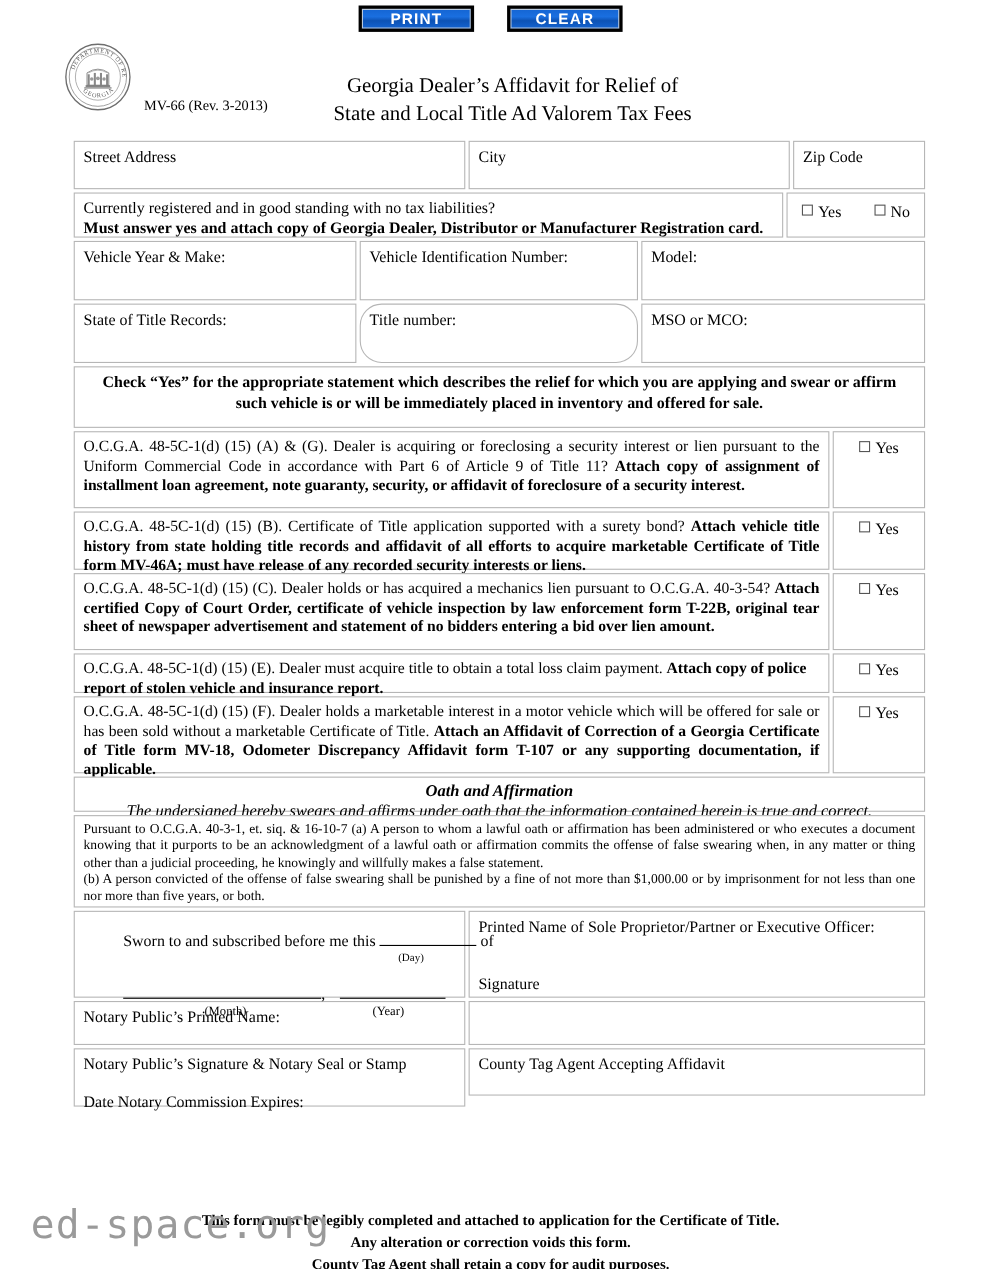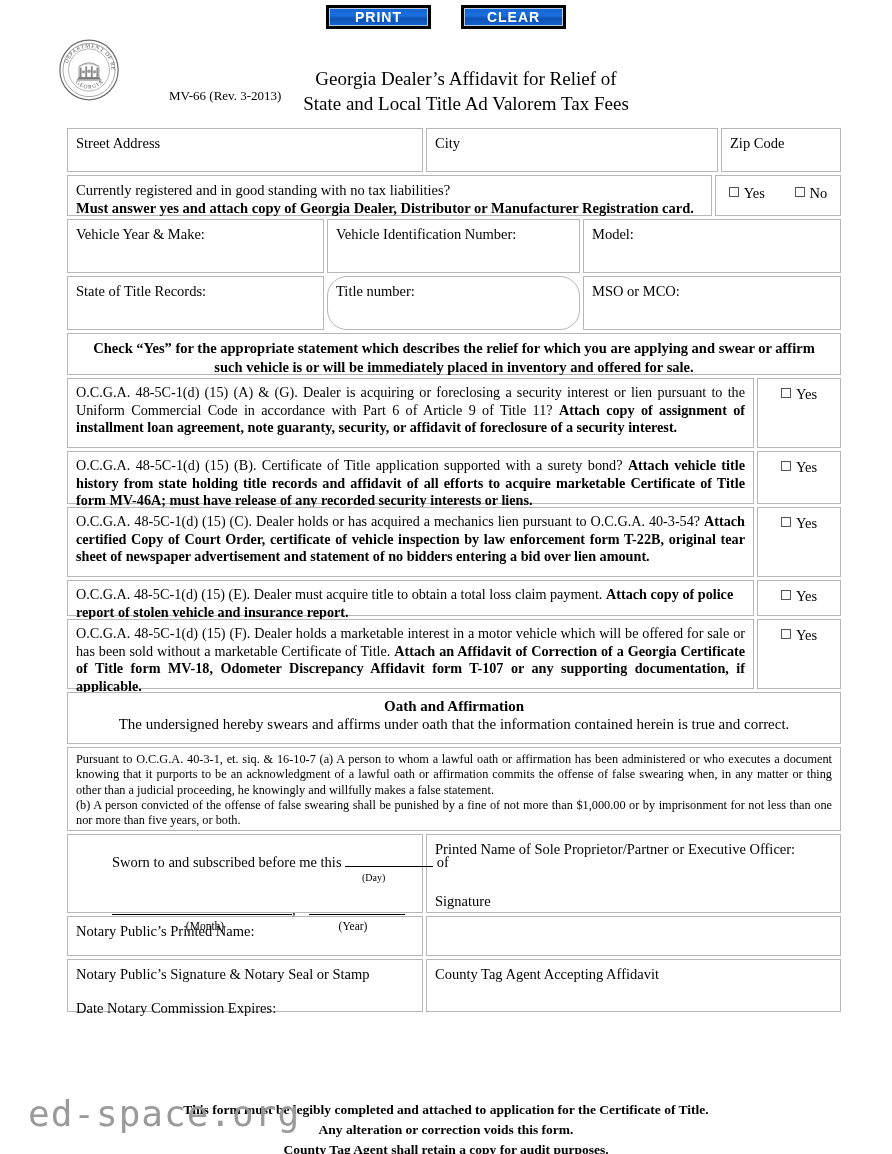--- a/index.html
+++ b/index.html
@@ -60,21 +60,20 @@
     left: 58px;
     top: 3px;
     width: 62px;
     height: 62px;
   }
   .form-number {
     position: absolute;
     left: 131px;
     top: 52px;
     font-size: 13px;
-    margin-left: 38px;
   }
   .doc-title {
     position: absolute;
     left: 146px;
     top: 30px;
     width: 640px;
     text-align: center;
     font-size: 19px;
     line-height: 25px;
   }
@@ -286,21 +285,21 @@
     </div>
     <div class="cell h-54" style="width:253px;flex:0 0 253px;border-radius:20px;">
       <span>Title number:</span>
     </div>
     <div class="cell grow h-54">
       <span>MSO or MCO:</span>
     </div>
   </div>
 
   <div class="row">
-    <div class="cell grow banner" style="height:42px;padding-top:5px;">
+    <div class="cell grow banner" style="height:56px;padding-top:5px;">
       <div>Check “Yes” for the appropriate statement which describes the relief for which you are applying and swear or affirm</div>
       <div>such vehicle is or will be immediately placed in inventory and offered for sale.</div>
     </div>
   </div>
 
   <div class="row">
     <div class="cell grow stmt-text justify" style="height:70px;">
       <span>O.C.G.A. 48-5C-1(d) (15) (A) &amp; (G).  Dealer is acquiring or foreclosing a security interest or lien pursuant to the Uniform Commercial Code in accordance with Part 6 of Article 9 of Title 11?</span>
       <span class="bold">Attach copy of assignment of installment loan agreement, note guaranty, security, or affidavit of foreclosure of a security interest.</span>
     </div>
@@ -343,21 +342,21 @@
     <div class="cell grow stmt-text justify" style="height:70px;">
       <span>O.C.G.A. 48-5C-1(d) (15) (F). Dealer holds a marketable interest in a motor vehicle which will be offered for sale or has been sold without a marketable Certificate of Title.</span>
       <span class="bold">Attach an Affidavit of Correction of a Georgia Certificate of Title form MV-18, Odometer Discrepancy Affidavit form T-107 or any supporting documentation, if applicable.</span>
     </div>
     <div class="cell chk-col" style="height:70px;">
       <span class="cb"></span><span>Yes</span>
     </div>
   </div>
 
   <div class="row">
-    <div class="cell grow center" style="height:52px;padding-top:4px;">
+    <div class="cell grow center" style="height:32px;padding-top:4px;font-style:italic;">
       <div class="bold" style="font-size:15px;">Oath and Affirmation</div>
       <div style="font-size:15px;">The undersigned hereby swears and affirms under oath that the information contained herein is true and correct.</div>
     </div>
   </div>
 
   <div class="row">
     <div class="cell grow legal" style="height:84px;padding:4px 8px;">
       <div>Pursuant to O.C.G.A. 40-3-1, et. siq. &amp; 16-10-7 (a) A person to whom a lawful oath or affirmation has been administered or who executes a document knowing that it purports to be an acknowledgment of a lawful oath or affirmation commits the offense of false swearing when, in any matter or thing other than a judicial proceeding, he knowingly and willfully makes a false statement.</div>
       <div>(b) A person convicted of the offense of false swearing shall be punished by a fine of not more than $1,000.00 or by imprisonment for not less than one nor more than five years, or both.</div>
     </div>
@@ -391,21 +390,21 @@
       <span>Notary Public’s Printed Name:</span>
     </div>
     <div class="cell grow h-40"></div>
   </div>
 
   <div class="row">
     <div class="cell" style="width:356px;flex:0 0 356px;height:53px;">
       <div>Notary Public’s Signature &amp; Notary Seal or Stamp</div>
       <div style="margin-top:16px;">Date Notary Commission Expires:</div>
     </div>
-    <div class="cell grow" style="height:53px;">
+    <div class="cell grow" style="height:43px;">
       <span>County Tag Agent Accepting Affidavit</span>
     </div>
   </div>
 
 </div>
 
 <div class="footer">
   <div>This form must be legibly completed and attached to application for the Certificate of Title.</div>
   <div>Any alteration or correction voids this form.</div>
   <div>County Tag Agent shall retain a copy for audit purposes.</div>

